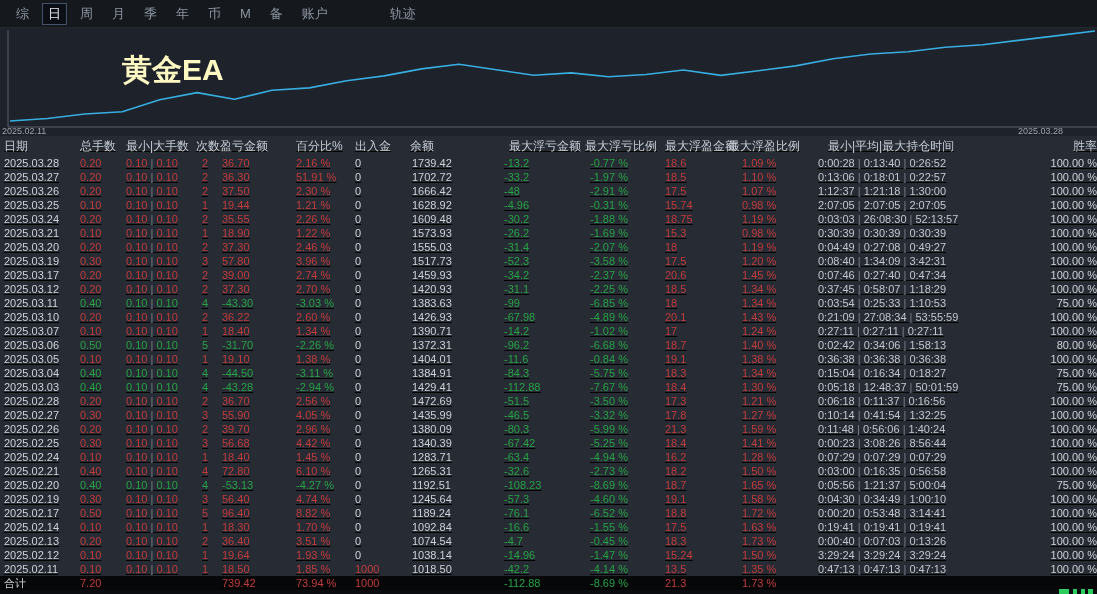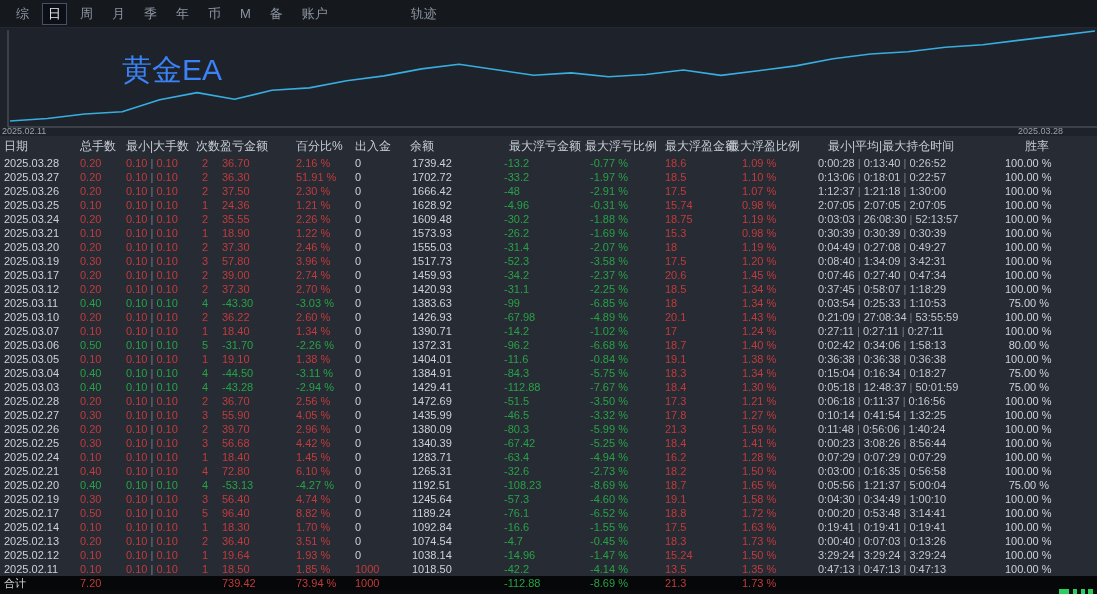--- a/index.html
+++ b/index.html
@@ -5,33 +5,33 @@
   * { box-sizing: border-box; margin: 0; padding: 0; }
   html,body { width:1097px; height:594px; overflow:hidden; background:#0b0d10;
     font-family:"Liberation Sans", sans-serif; }
   .app { position:relative; width:1097px; height:594px; background:#262b34; }
 
   
   .menubar { position:relative; height:28px; background:#15181d; border-bottom:1px solid #23282f;
     display:flex; align-items:center; padding-left:10px; }
   .menu-item { color:#8b94a0; font-size:13px; padding:2px 6px; margin-right:7px; cursor:default; white-space:nowrap; }
   .menu-item.active { color:#e6ebf1; background:#0c1016; border:1px solid #455167; padding:1px 5px; }
-  .menu-item.far { margin-left:64px; }
+  .menu-item.far { margin-left:43px; }
 
   
   .chart { position:relative; height:108px; background:#1e222a; }
   .chart svg { position:absolute; left:0; top:0; }
-  .chart-title { position:absolute; left:122px; top:22px; font-size:30px; font-weight:400; color:#3b82f6; }
+  .chart-title { position:absolute; left:122px; top:22px; font-size:30px; font-weight:700; color:#fef9c3; }
   .chart-vx { position:absolute; left:838px; top:42px; font-size:27px; font-weight:500; color:#e03a2e; }
   .axis-date { position:absolute; bottom:0; font-size:9px; color:#9ba1a9; }
   .axis-date.left { left:2px; }
   .axis-date.right { right:34px; }
 
   
-  table { width:1097px; border-collapse:collapse; table-layout:fixed; background:#262b34; }
+  table { width:1097px; border-collapse:collapse; table-layout:fixed; background:#262b34;text-decoration:underline; }
   th, td { padding:0; white-space:nowrap; overflow:visible; font-weight:normal; text-align:left; }
   thead th { height:20px; font-size:12px; color:#c7cdd4; }
   tbody td, tfoot td { height:14px; line-height:14px; font-size:11px; }
   tfoot tr { background:#060708; }
   .white { color:#ced2d7; }
   .red   { color:#c43b3b; }
   .green { color:#27a345; }
   .time  { color:#c3c7cd; }
   .pipe  { color:#79808a; }
   
@@ -39,21 +39,21 @@
   td.c4 { padding-left:6px; }
   td.c5 { padding-left:2px; }
   th.c6, td.c6 { padding-left:12px; }
   th.c7, td.c7 { padding-left:3px; }
   th.c8 { padding-left:8px; } td.c8 { padding-left:10px; }
   th.c9 { padding-left:33px; } td.c9 { padding-left:28px; }
   th.c10 { padding-left:25px; } td.c10 { padding-left:30px; }
   th.c11, td.c11 { padding-left:21px; }
   th.c12 { } td.c12 { padding-left:14px; }
   th.c13 { padding-left:16px; } td.c13 { padding-left:6px; }
-  th.c14, td.c14 { text-align:right; padding-right:48px; }
+  th.c14, td.c14 { text-align:right; }
 
   
   .bottom-strip { position:relative; height:4px; background:#0a0c0f; }
   .gtick { position:absolute; bottom:0; height:5px; background:#2ecc5e; }
   .watermark { position:absolute; right:1px; bottom:2px; font-size:27px; font-weight:bold;
     color:rgba(206,211,217,0.93); text-shadow:0 0 2px #000; z-index:6; letter-spacing:1px; }
 </style>
 </head>
 <body>
 
@@ -168,21 +168,21 @@
           <td class="c11 red">17.5</td>
           <td class="c12 red">1.07 %</td>
           <td class="c13 time">1:12:37<span class="pipe"> | </span>1:21:18<span class="pipe"> | </span>1:30:00</td>
           <td class="c14 white">100.00 %</td>
         </tr>
         <tr>
           <td class="c1 white">2025.03.25</td>
           <td class="c2 red">0.10</td>
           <td class="c3 red">0.10<span class="pipe"> | </span>0.10</td>
           <td class="c4 red">1</td>
-          <td class="c5 red">24.36</td>
+          <td class="c5 red">19.44</td>
           <td class="c6 red">1.21 %</td>
           <td class="c7 white">0</td>
           <td class="c8 white">1628.92</td>
           <td class="c9 green">-4.96</td>
           <td class="c10 green">-0.31 %</td>
           <td class="c11 red">15.74</td>
           <td class="c12 red">0.98 %</td>
           <td class="c13 time">2:07:05<span class="pipe"> | </span>2:07:05<span class="pipe"> | </span>2:07:05</td>
           <td class="c14 white">100.00 %</td>
         </tr>

